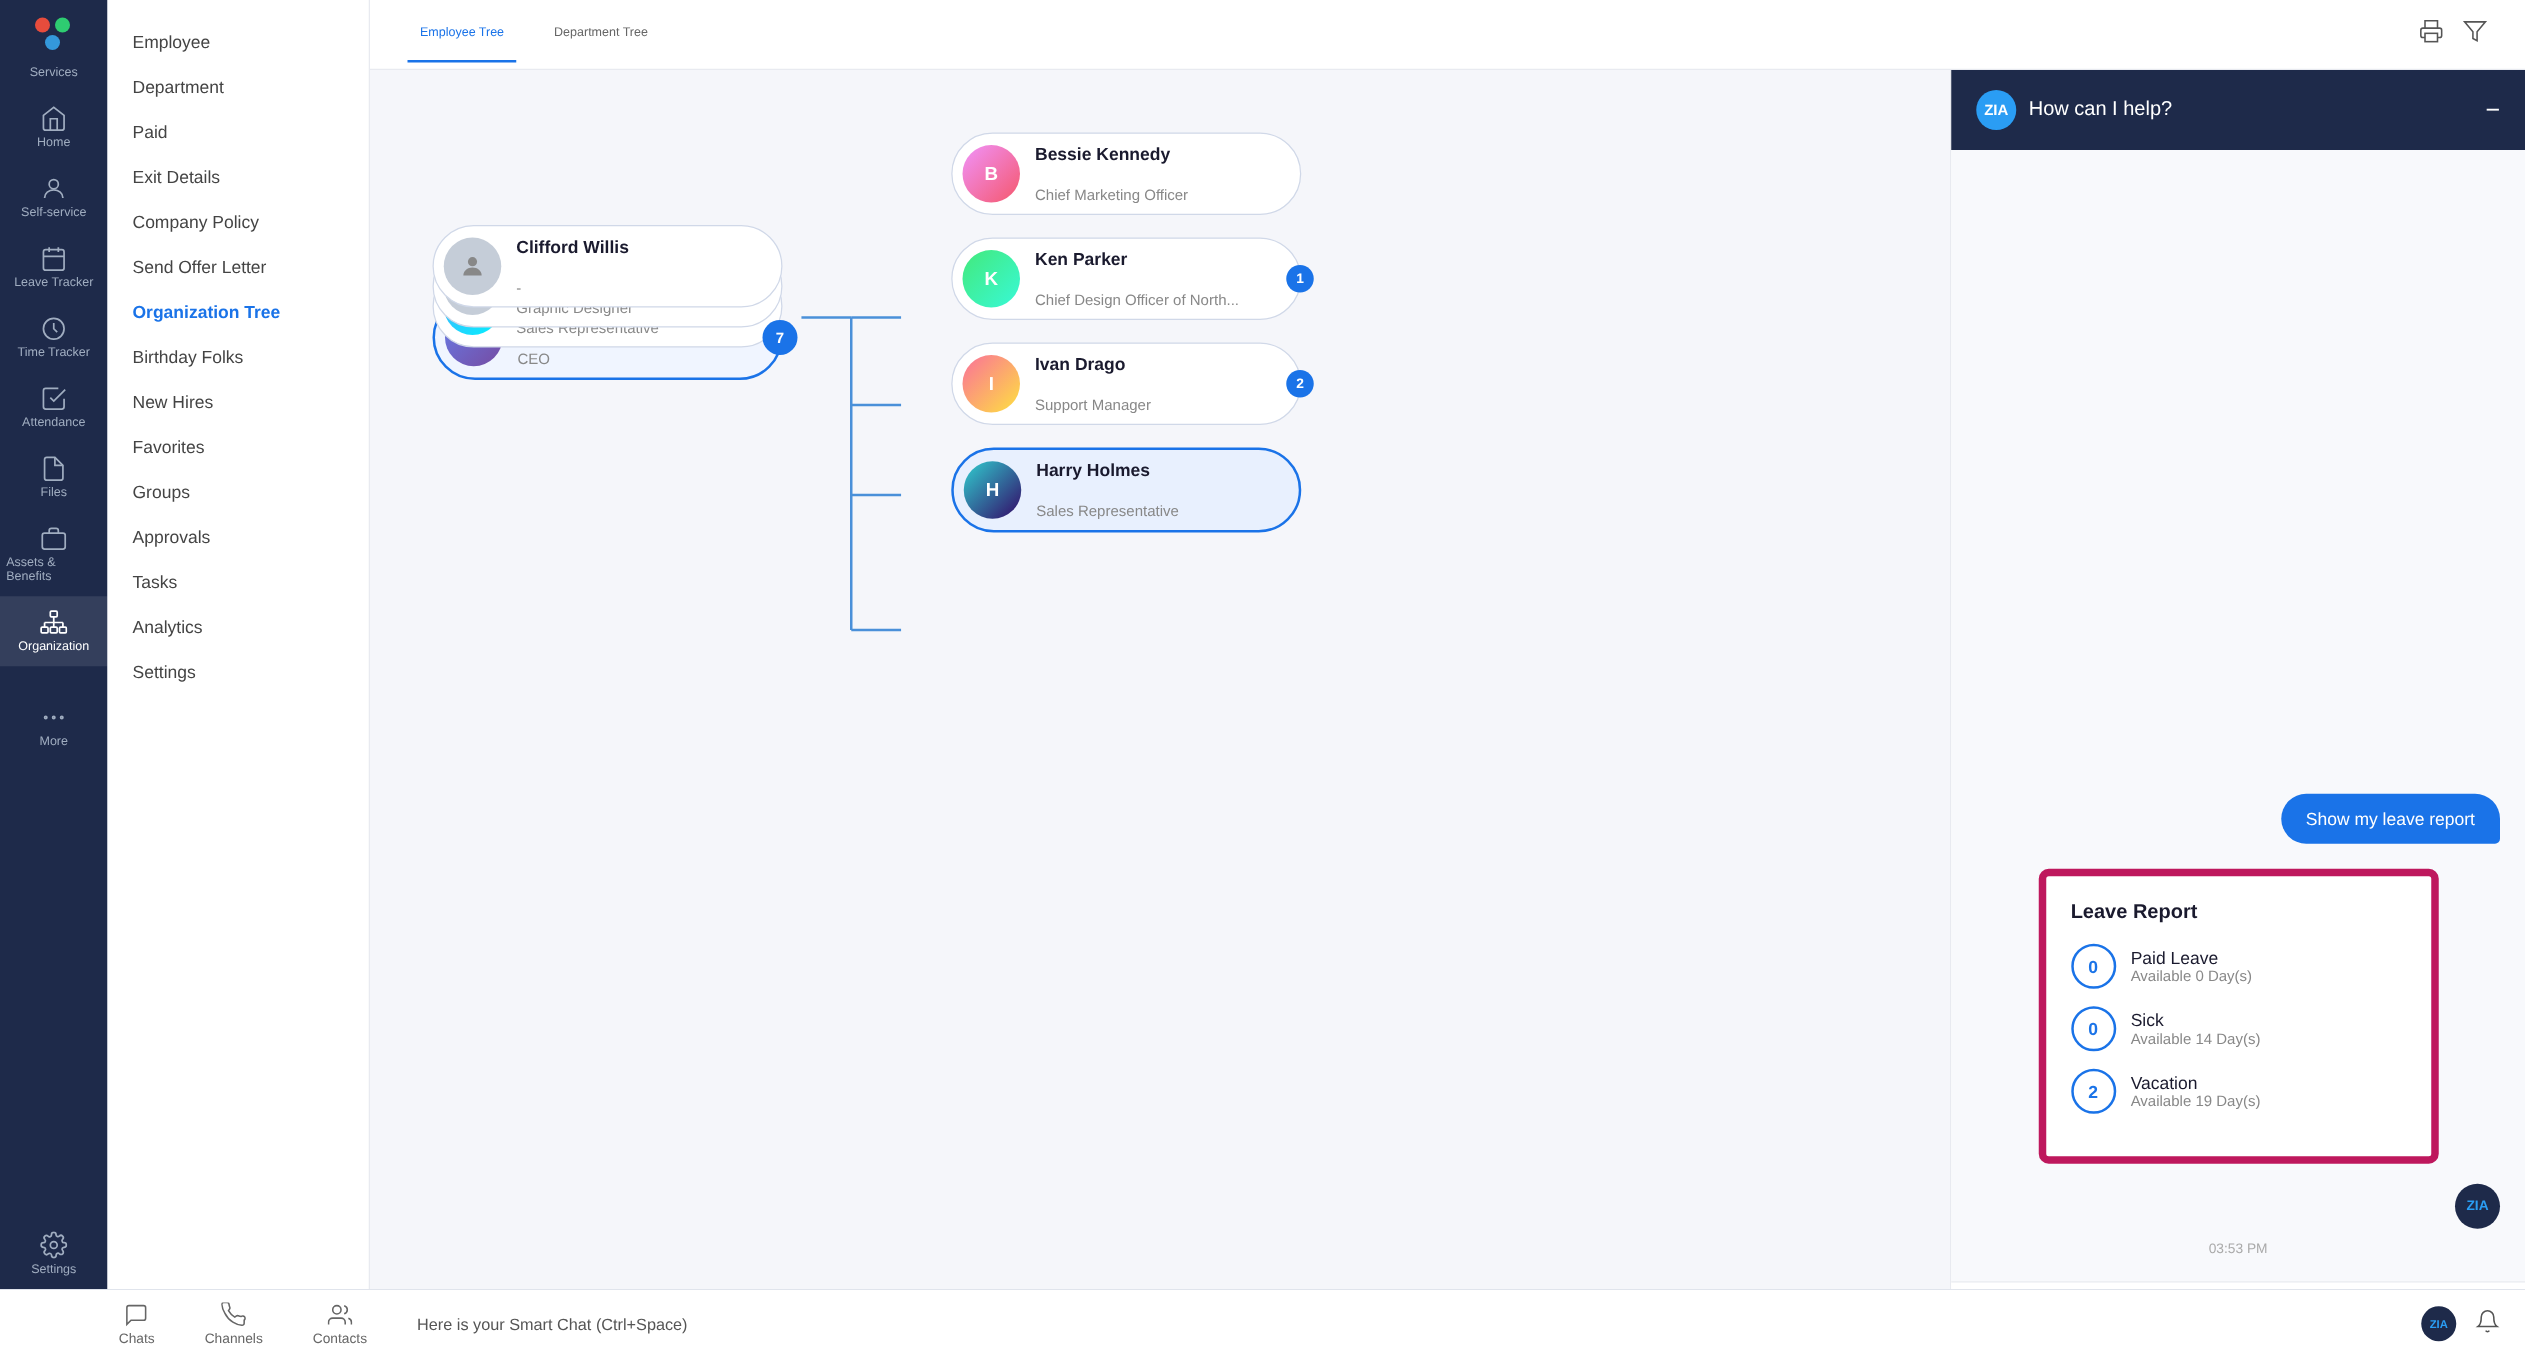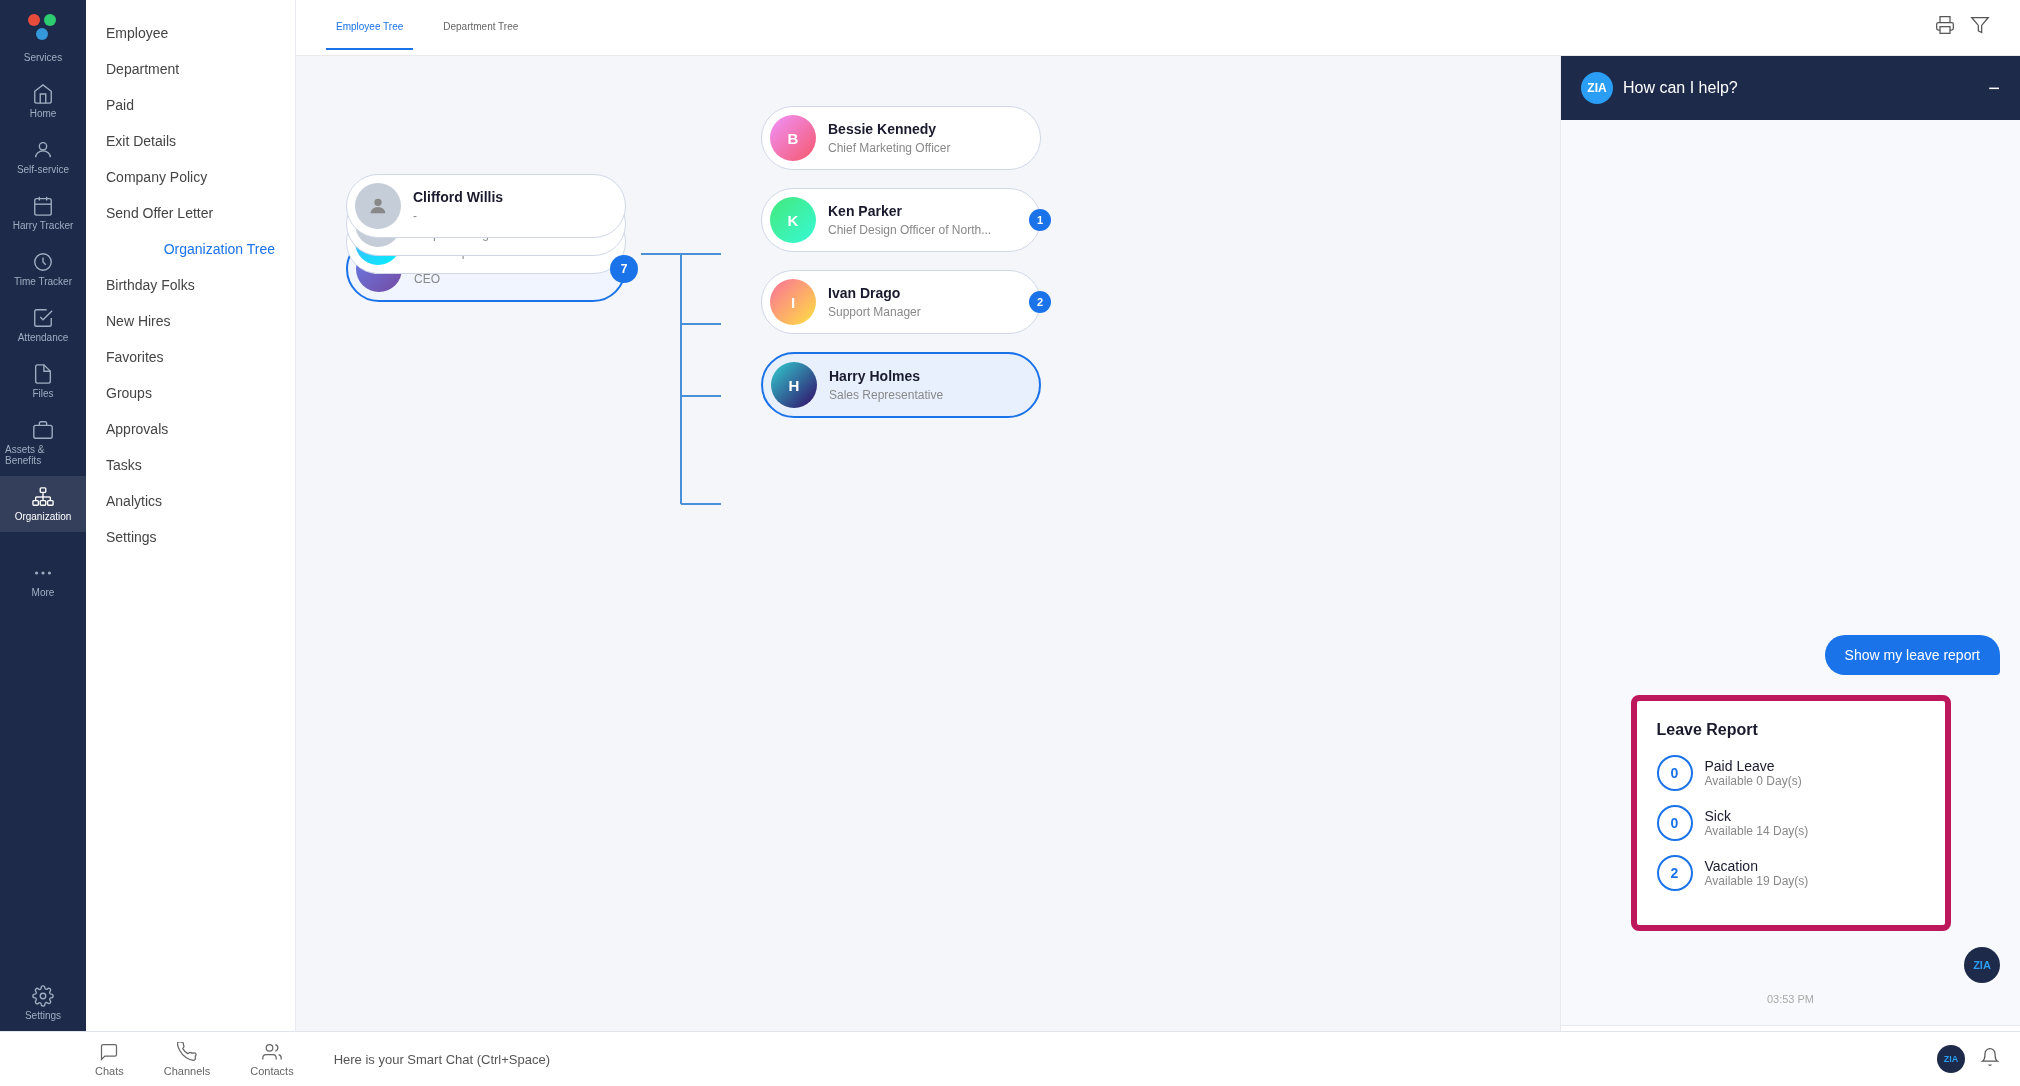--- a/index.html
+++ b/index.html
@@ -45,21 +45,21 @@
       padding: 15px 0;
       flex-shrink: 0;
       overflow-y: auto;
     }
     .nav-item {
       padding: 10px 20px;
       font-size: 14px;
       color: #444;
       cursor: pointer;
     }
-    .nav-item.active { color: #1a73e8; font-weight: 400; text-align: right; }
+    .nav-item.active { color: #1a73e8; font-weight: 700; }
 
     
     .main-content {
       flex: 1;
       display: flex;
       flex-direction: column;
       overflow: hidden;
     }
     .top-tabs {
       display: flex;
@@ -157,21 +157,21 @@
       flex-direction: column;
     }
     .node-name {
       font-size: 14px;
       font-weight: 600;
       color: #1a1a2e;
     }
     .node-role {
       font-size: 12px;
       color: #888;
-      margin-top: 4px;
+      margin-top: 18px;
     }
 
     .connector-badge {
       width: 28px;
       height: 28px;
       border-radius: 50%;
       background: #1a73e8;
       color: #fff;
       font-size: 12px;
       font-weight: bold;
@@ -439,21 +439,21 @@
     <span>Self-service</span>
   </div>
 
   <div class="sidebar-icon-item">
     <svg width="22" height="22" viewBox="0 0 24 24" fill="none" stroke="currentColor" stroke-width="1.5">
       <rect x="3" y="4" width="18" height="18" rx="2"></rect>
       <line x1="16" y1="2" x2="16" y2="6"></line>
       <line x1="8" y1="2" x2="8" y2="6"></line>
       <line x1="3" y1="10" x2="21" y2="10"></line>
     </svg>
-    <span>Harry Tracker</span>
+    <span>Leave Tracker</span>
   </div>
 
   <div class="sidebar-icon-item">
     <svg width="22" height="22" viewBox="0 0 24 24" fill="none" stroke="currentColor" stroke-width="1.5">
       <circle cx="12" cy="12" r="9"></circle>
       <polyline points="12,7 12,12 15,15"></polyline>
     </svg>
     <span>Time Tracker</span>
   </div>
 

